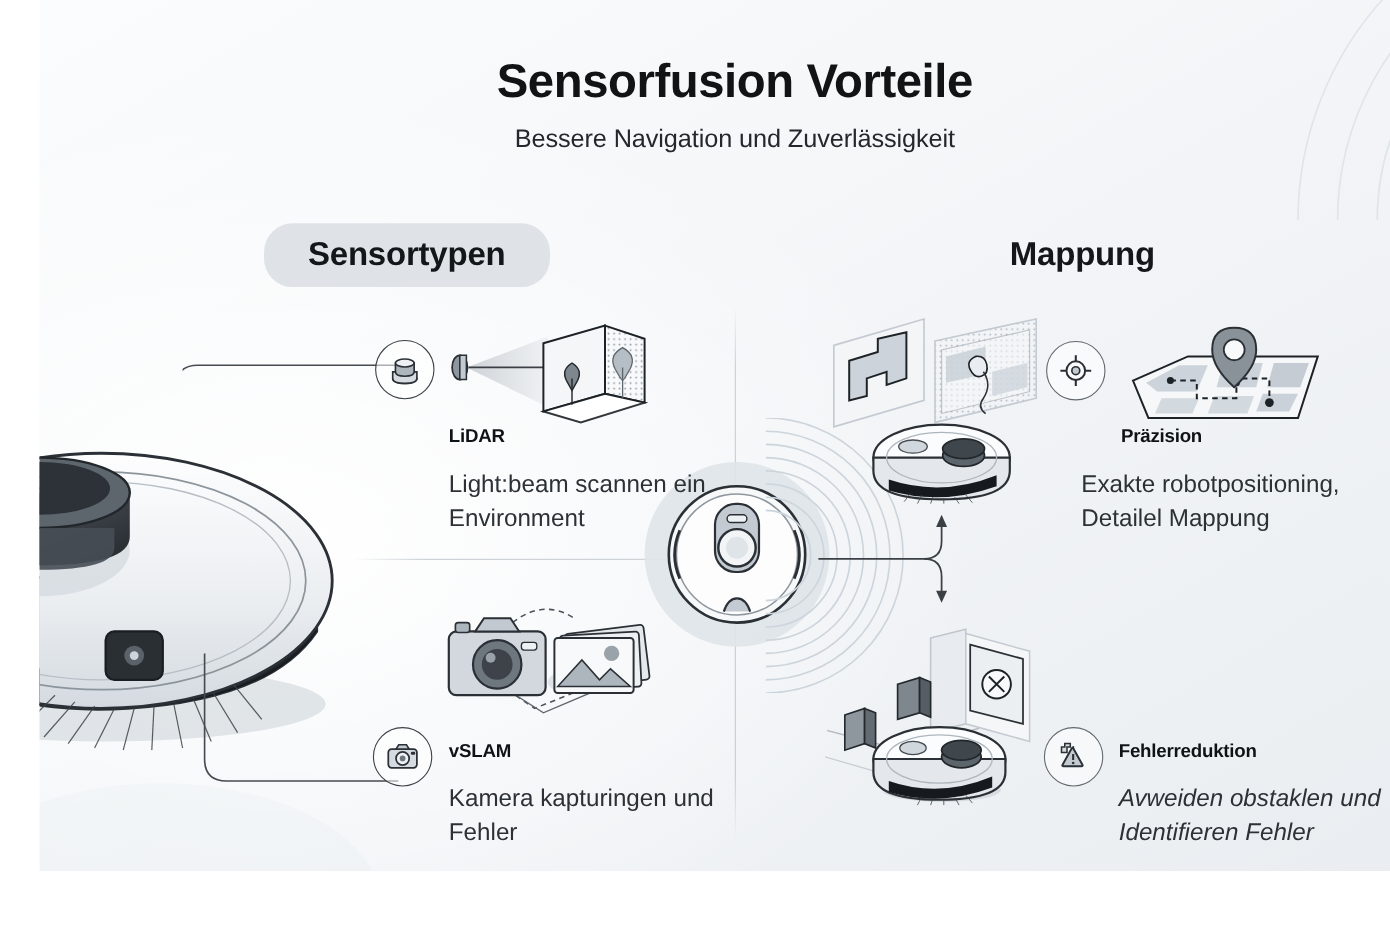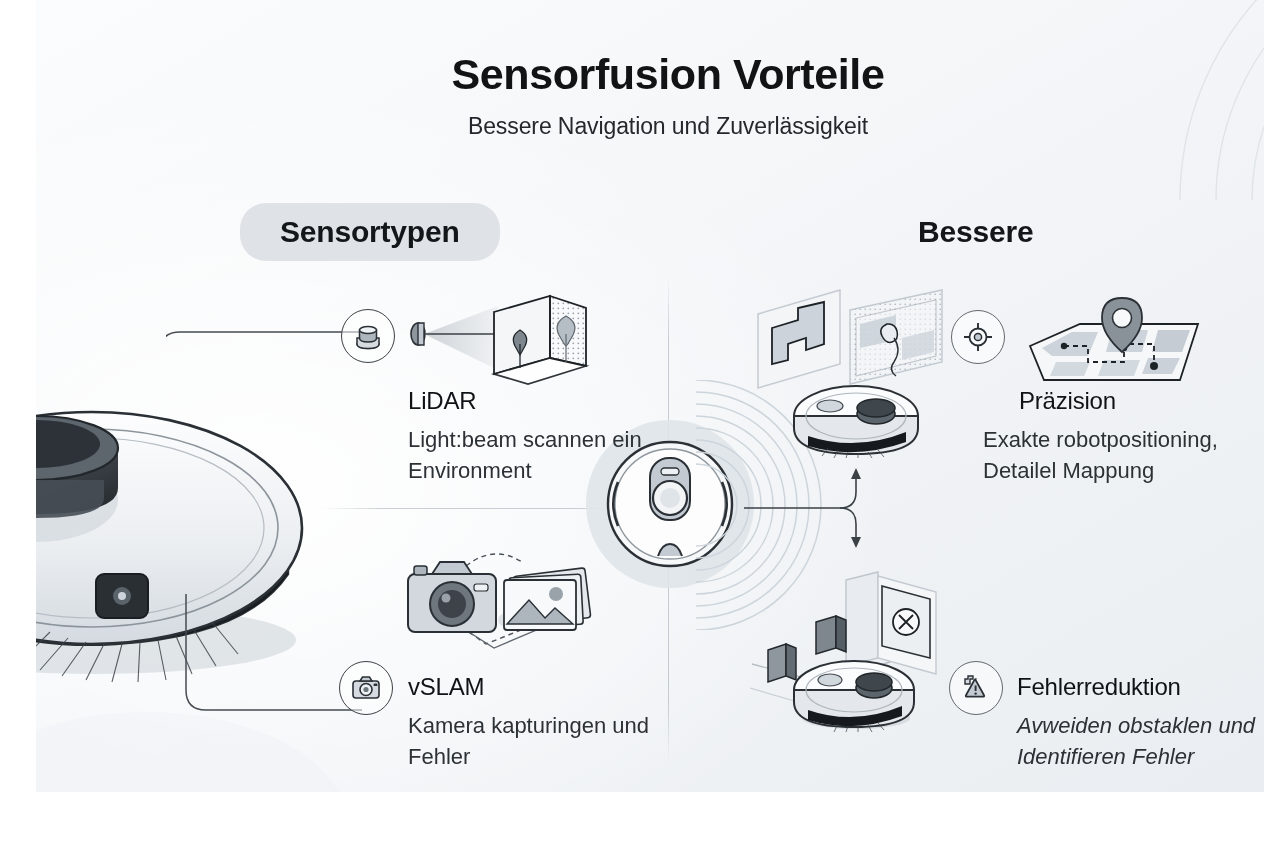--- a/index.html
+++ b/index.html
@@ -105,22 +105,22 @@
     border: 1.6px solid #3b4146;
     background: rgba(255,255,255,.55);
     box-sizing: border-box;
     display: flex;
     align-items: center;
     justify-content: center;
   }
   .item .icon-badge.soft { border-color: #62696f; border-width: 1.4px; }
   .item-title {
     position: absolute;
-    font-size: 24px;
-    font-weight: normal;
+    font-size: 17px;
+    font-weight: bold;
     color: #101316;
     letter-spacing: -0.2px;
     white-space: nowrap;
   }
   .item-desc {
     position: absolute;
     font-size: 22px;
     line-height: 1.42;
     color: #2c3136;
     width: 250px;
@@ -178,21 +178,21 @@
   <svg class="bg-bottom" viewBox="0 0 420 320">
     <ellipse cx="170" cy="230" rx="200" ry="110" fill="#e4e9ee" opacity=".5"></ellipse>
   </svg>
 
   <div class="header">
     <h1 class="title">Sensorfusion Vorteile</h1>
     <p class="subtitle">Bessere Navigation und Zuverlässigkeit</p>
   </div>
 
   <div class="col-head pill" id="head-left">Sensortypen</div>
-  <div class="col-head" id="head-right">Bessere</div>
+  <div class="col-head" id="head-right">Mappung</div>
 
   <div class="divider"></div>
   <div class="soft-rule" id="rule-left"></div>
 
   <svg class="illus" id="illus-robot-big" viewBox="0 0 420 330">
     <defs>
       <linearGradient id="bodyG" x1="0" y1="0" x2="0" y2="1">
         <stop offset="0%" stop-color="#fdfdfe"></stop>
         <stop offset="55%" stop-color="#eceff2"></stop>
         <stop offset="100%" stop-color="#d4dae0"></stop>

